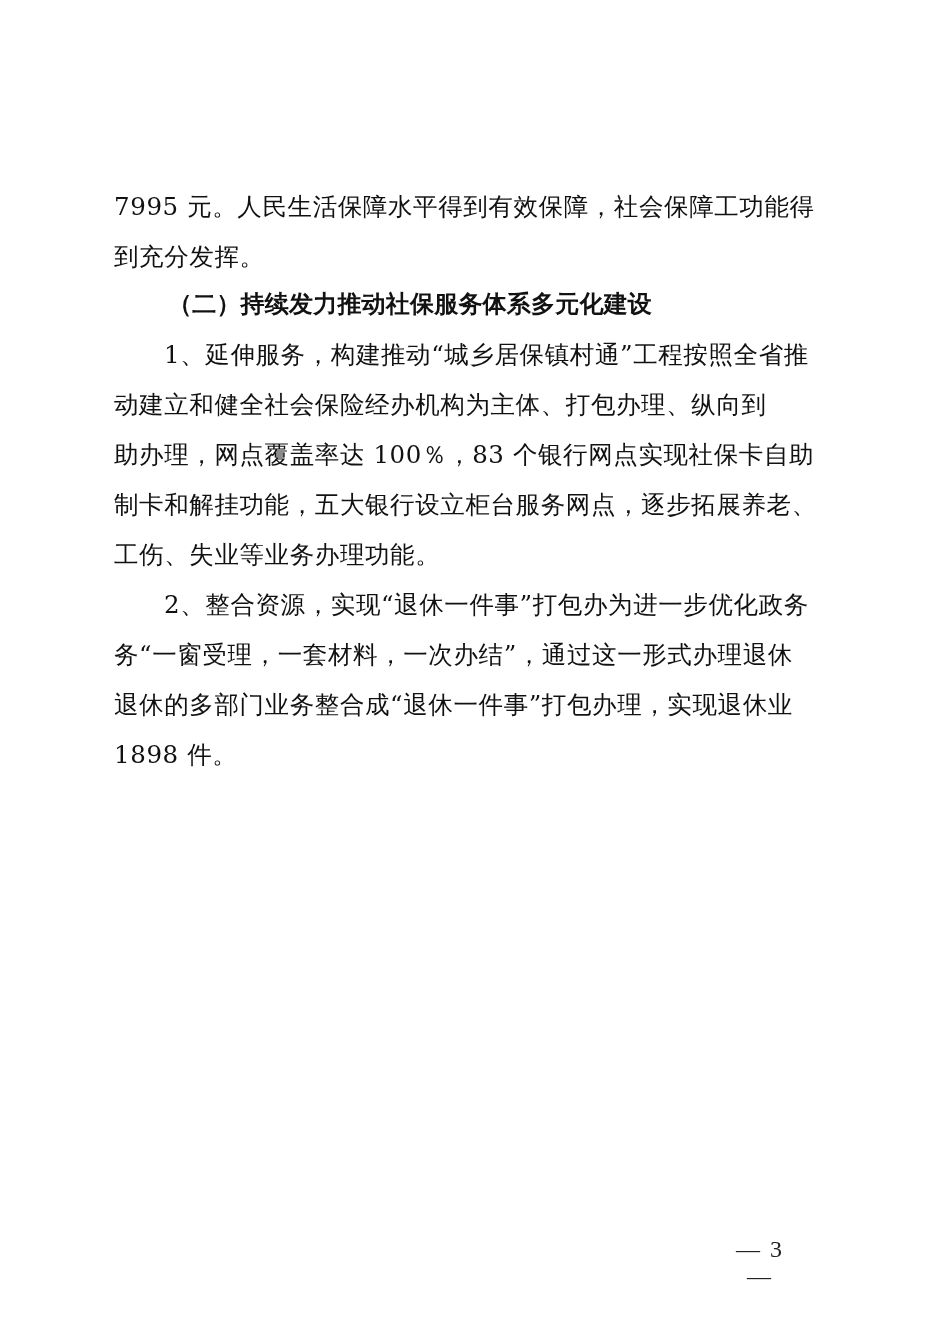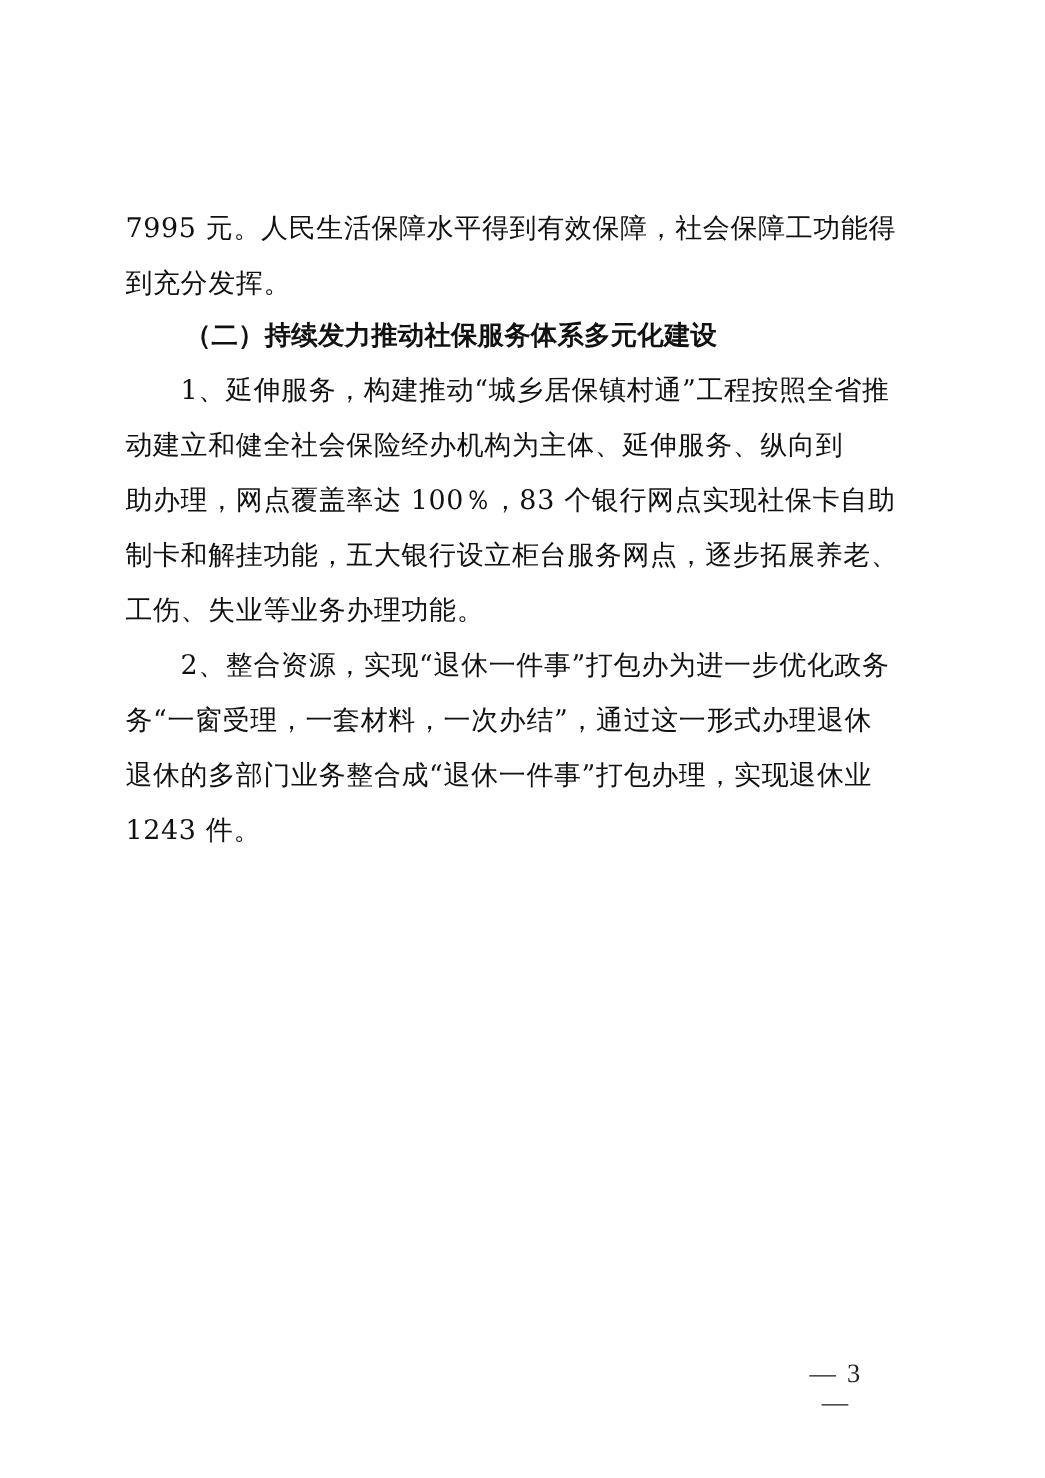--- a/index.html
+++ b/index.html
@@ -25,21 +25,21 @@
       height: 50px;
       line-height: 50px;
       font-size: 24.5px;
       white-space: nowrap;
       letter-spacing: 0.6px;
     }
     .indent {
       padding-left: 50px;
     }
     .heading {
-      font-family: Liberation Sans, sans-serif;
+      font-family: Liberation Mono, monospace;
       font-weight: bold;
       padding-left: 54px;
       font-size: 24px;
       letter-spacing: 0.2px;
       height: 48px;
       line-height: 48px;
     }
     .footer {
       position: absolute;
       left: 720px;
@@ -63,28 +63,28 @@
   </div>
 
 
 
   <div>
     <div class="line heading">（二）持续发力推动社保服务体系多元化建设</div>
   </div>
 
   <div>
     <div class="line indent">1、延伸服务，构建推动“城乡居保镇村通”工程按照全省推</div>
-    <div class="line">动建立和健全社会保险经办机构为主体、延伸服务、纵向到</div>
+    <div class="line">动建立和健全社会保险经办机构为主体、打包办理、纵向到</div>
     <div class="line">助办理，网点覆盖率达 100％，83 个银行网点实现社保卡自助</div>
     <div class="line">制卡和解挂功能，五大银行设立柜台服务网点，逐步拓展养老、</div>
     <div class="line">工伤、失业等业务办理功能。</div>
   </div>
 
   <div>
     <div class="line indent">2、整合资源，实现“退休一件事”打包办为进一步优化政务</div>
     <div class="line">务“一窗受理，一套材料，一次办结”，通过这一形式办理退休</div>
     <div class="line">退休的多部门业务整合成“退休一件事”打包办理，实现退休业</div>
-    <div class="line">1243 件。</div>
+    <div class="line">1898 件。</div>
   </div>
 
 </div>
 
 <div class="footer">— 3 —</div>
 
 </body></html>

